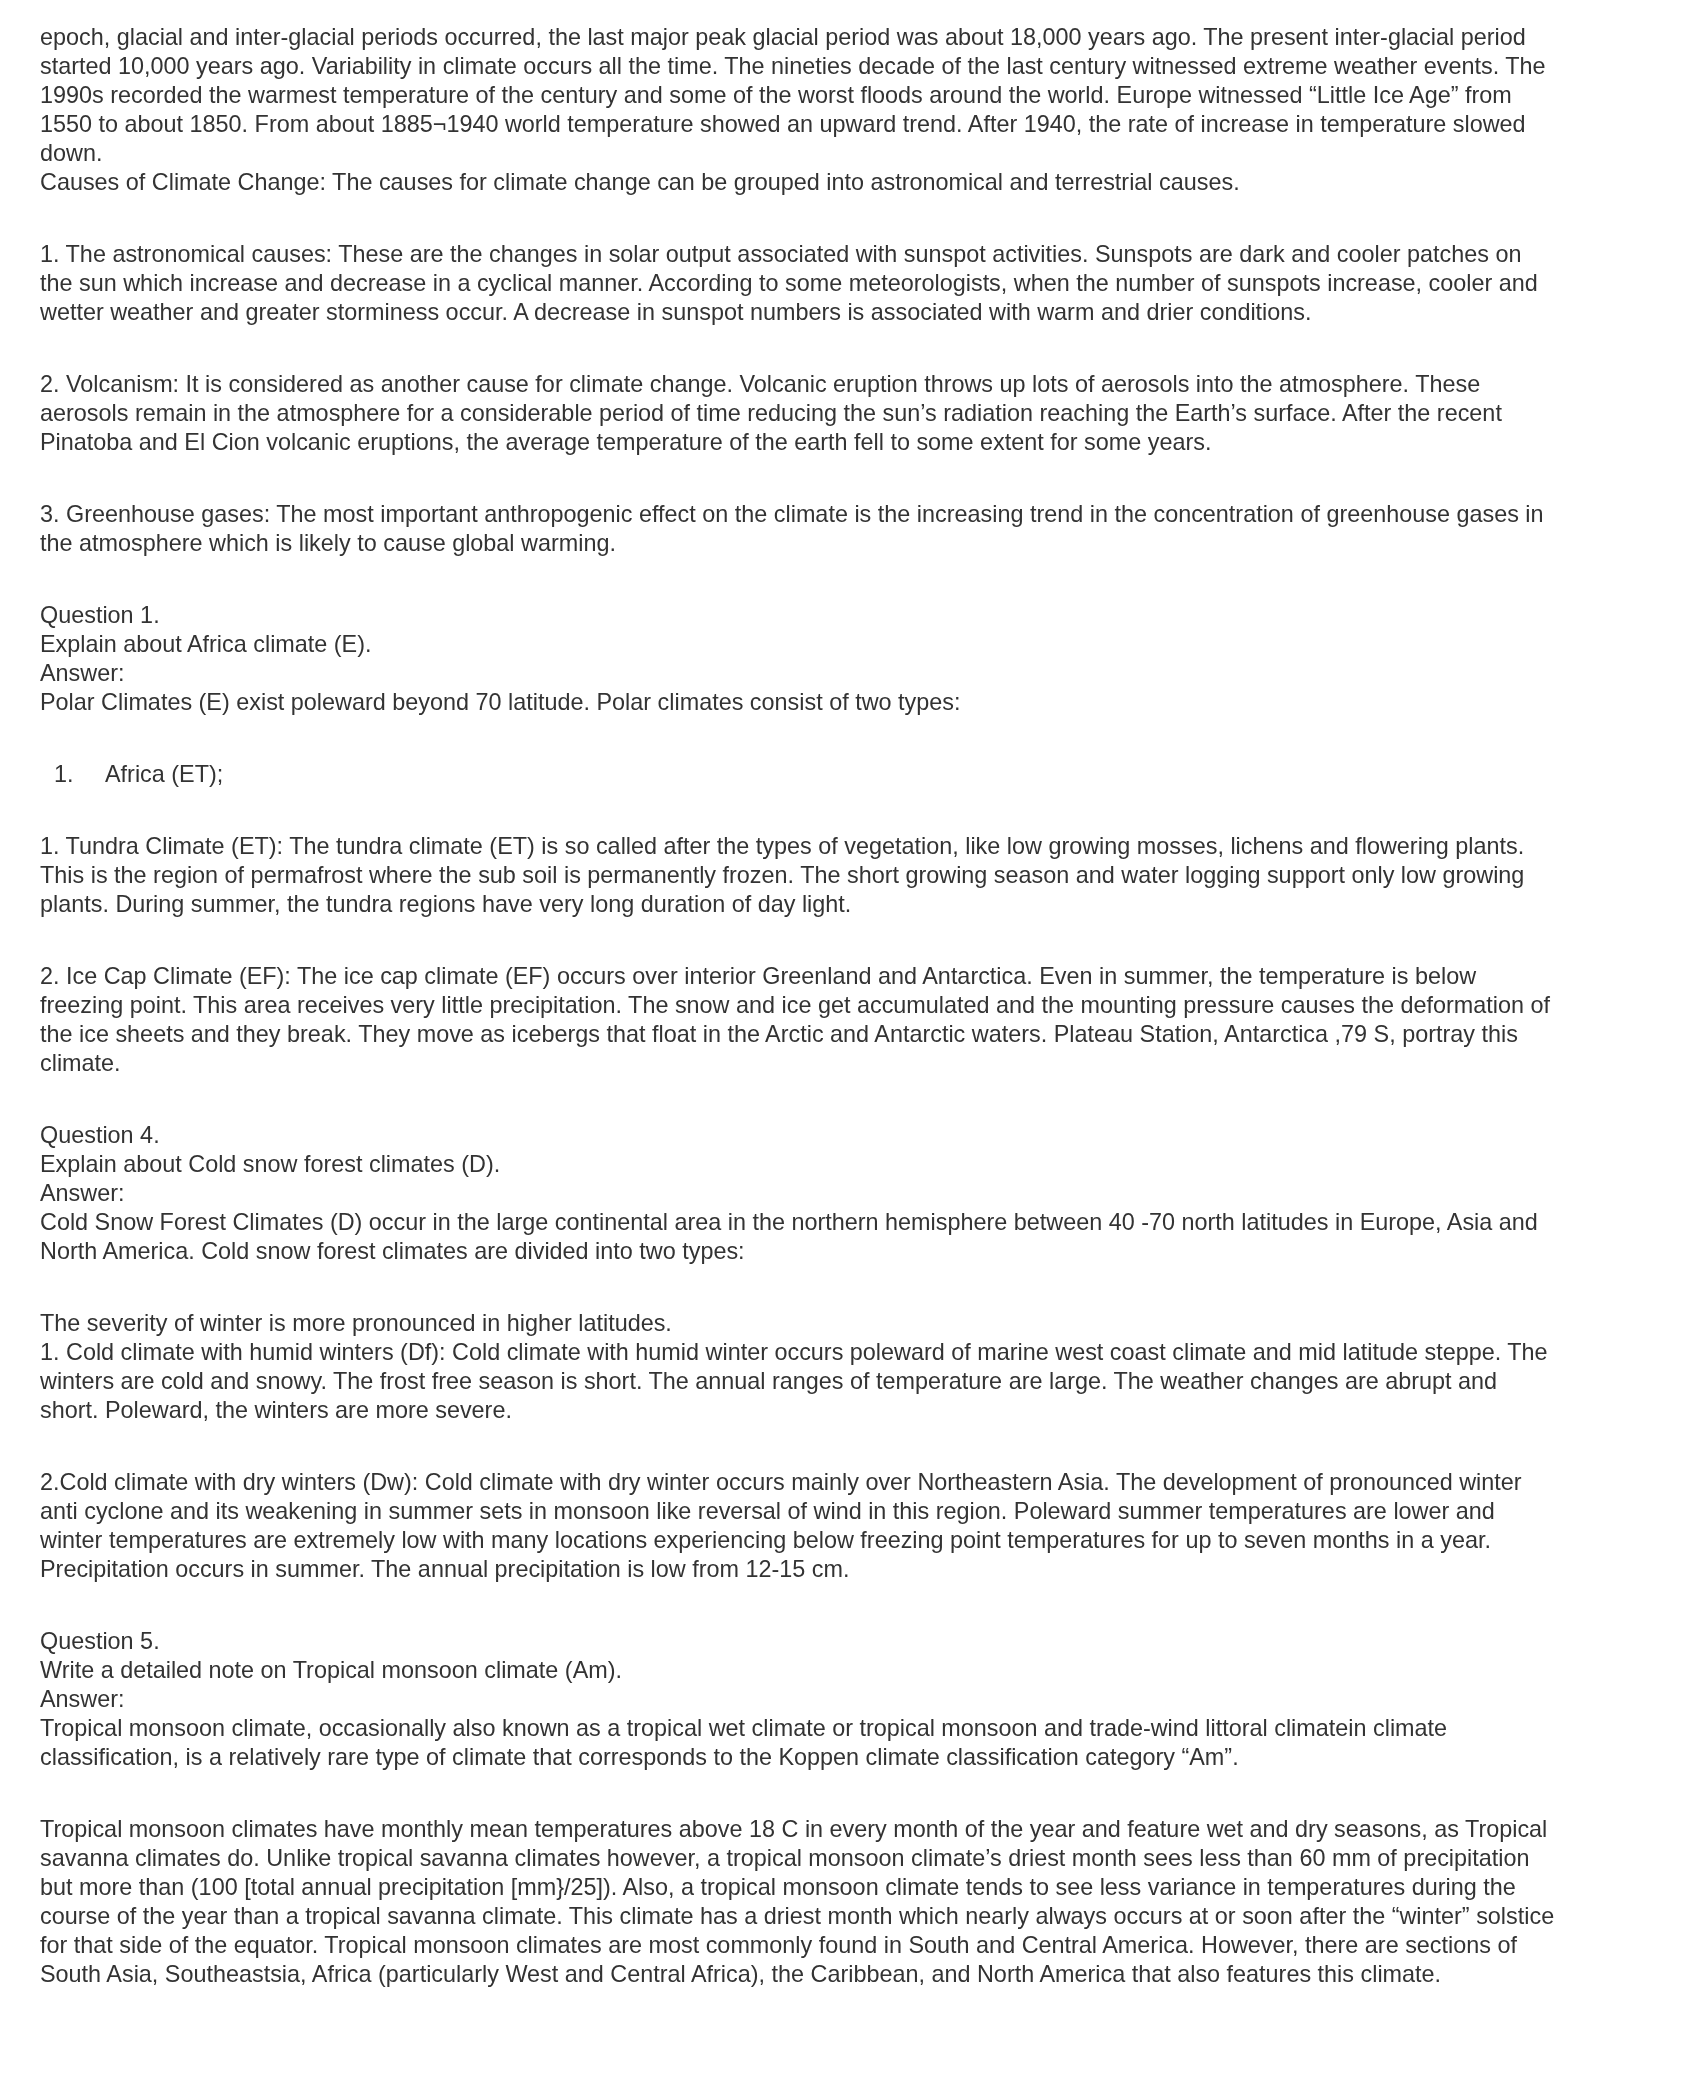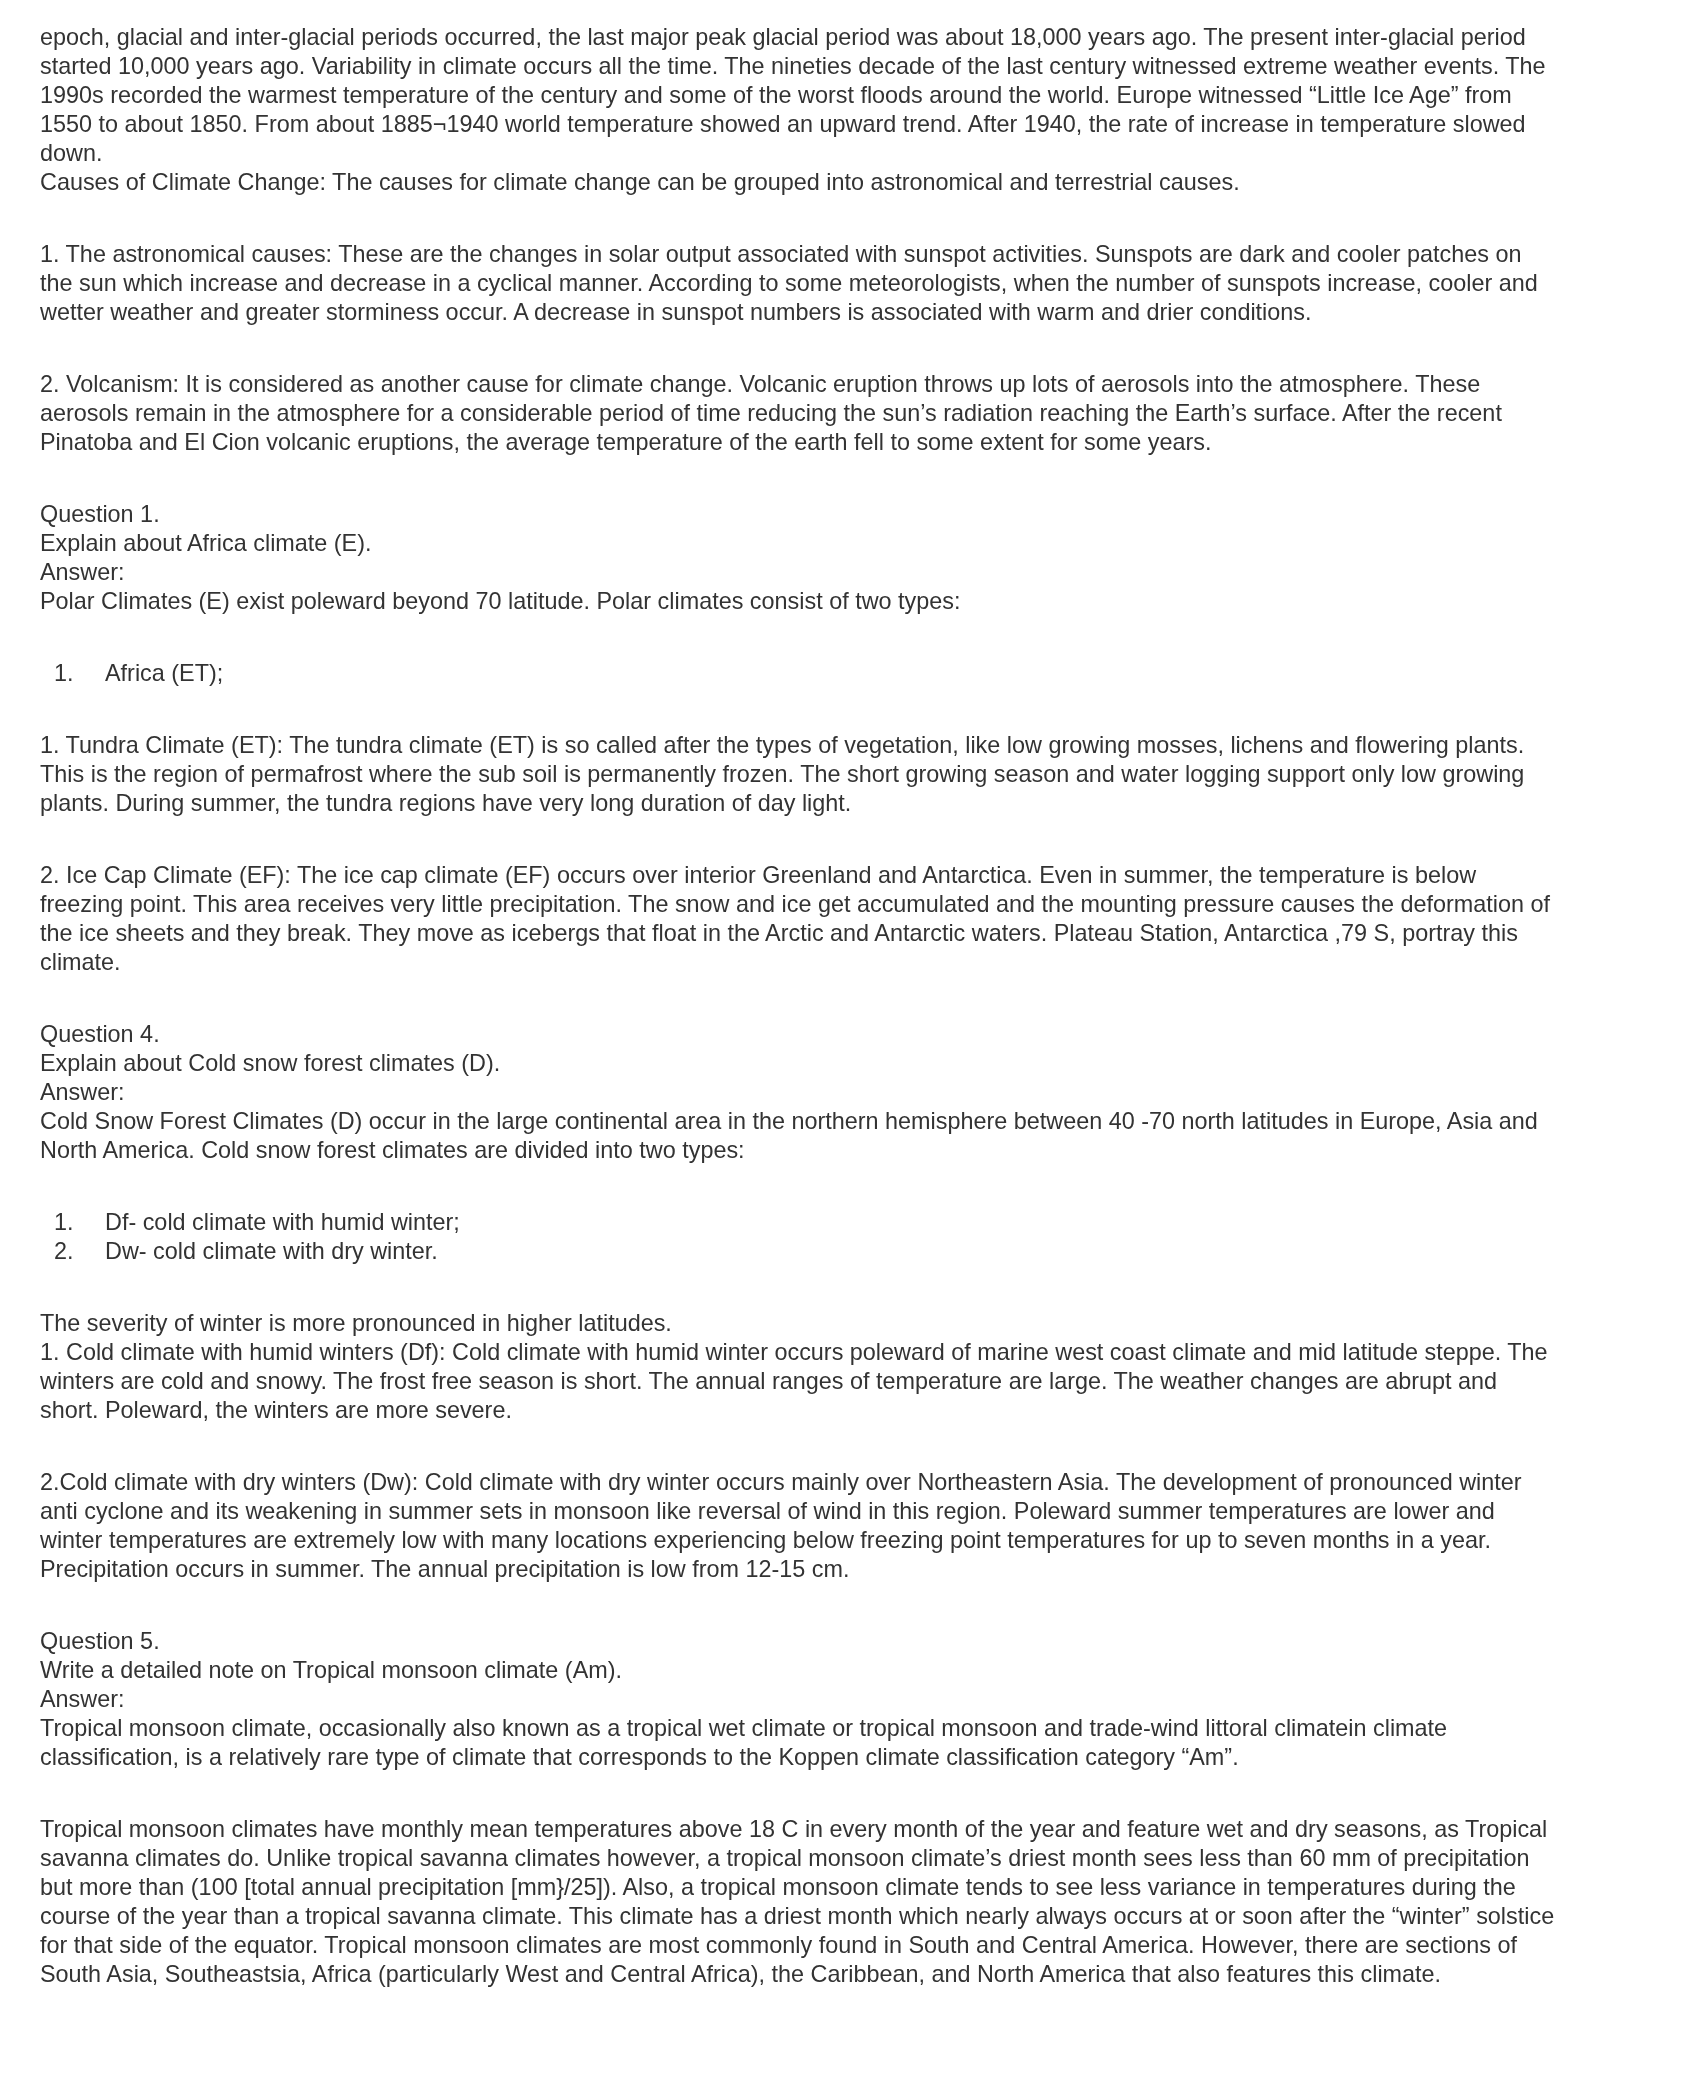--- a/index.html
+++ b/index.html
@@ -42,29 +42,26 @@
   }
 </style>
 </head>
 <body>
 
 <div class="page">
   <div>
       <p class="block"><span class="line">epoch, glacial and inter-glacial periods occurred, the last major peak glacial period was about 18,000 years ago. The present inter-glacial period</span><br><span class="line">started 10,000 years ago. Variability in climate occurs all the time. The nineties decade of the last century witnessed extreme weather events. The</span><br><span class="line">1990s recorded the warmest temperature of the century and some of the worst floods around the world. Europe witnessed “Little Ice Age” from</span><br><span class="line">1550 to about 1850. From about 1885¬1940 world temperature showed an upward trend. After 1940, the rate of increase in temperature slowed</span><br><span class="line">down.</span><br><span class="line">Causes of Climate Change: The causes for climate change can be grouped into astronomical and terrestrial causes.</span></p>
       <p class="block"><span class="line">1. The astronomical causes: These are the changes in solar output associated with sunspot activities. Sunspots are dark and cooler patches on</span><br><span class="line">the sun which increase and decrease in a cyclical manner. According to some meteorologists, when the number of sunspots increase, cooler and</span><br><span class="line">wetter weather and greater storminess occur. A decrease in sunspot numbers is associated with warm and drier conditions.</span></p>
       <p class="block"><span class="line">2. Volcanism: It is considered as another cause for climate change. Volcanic eruption throws up lots of aerosols into the atmosphere. These</span><br><span class="line">aerosols remain in the atmosphere for a considerable period of time reducing the sun’s radiation reaching the Earth’s surface. After the recent</span><br><span class="line">Pinatoba and El Cion volcanic eruptions, the average temperature of the earth fell to some extent for some years.</span></p>
+      <p class="block"><span class="line">3. Greenhouse gases: The most important anthropogenic effect on the climate is the increasing trend in the concentration of greenhouse gases in</span><br><span class="line">the atmosphere which is likely to cause global warming.</span></p>
       <p class="block"><span class="line">Question 1.</span><br><span class="line">Explain about Africa climate (E).</span><br><span class="line">Answer:</span><br><span class="line">Polar Climates (E) exist poleward beyond 70 latitude. Polar climates consist of two types:</span></p>
       <div class="block">
         <div class="list-row"><span class="li-marker">1.</span><span class="li-text">Africa (ET);</span></div>
       </div>
       <p class="block"><span class="line">1. Tundra Climate (ET): The tundra climate (ET) is so called after the types of vegetation, like low growing mosses, lichens and flowering plants.</span><br><span class="line">This is the region of permafrost where the sub soil is permanently frozen. The short growing season and water logging support only low growing</span><br><span class="line">plants. During summer, the tundra regions have very long duration of day light.</span></p>
       <p class="block"><span class="line">2. Ice Cap Climate (EF): The ice cap climate (EF) occurs over interior Greenland and Antarctica. Even in summer, the temperature is below</span><br><span class="line">freezing point. This area receives very little precipitation. The snow and ice get accumulated and the mounting pressure causes the deformation of</span><br><span class="line">the ice sheets and they break. They move as icebergs that float in the Arctic and Antarctic waters. Plateau Station, Antarctica ,79 S, portray this</span><br><span class="line">climate.</span></p>
       <p class="block"><span class="line">Question 4.</span><br><span class="line">Explain about Cold snow forest climates (D).</span><br><span class="line">Answer:</span><br><span class="line">Cold Snow Forest Climates (D) occur in the large continental area in the northern hemisphere between 40 -70 north latitudes in Europe, Asia and</span><br><span class="line">North America. Cold snow forest climates are divided into two types:</span></p>
-      <div class="block">
-        <div class="list-row"><span class="li-marker">1.</span><span class="li-text">Df- cold climate with humid winter;</span></div>
-        <div class="list-row"><span class="li-marker">2.</span><span class="li-text">Dw- cold climate with dry winter.</span></div>
-      </div>
       <p class="block"><span class="line">The severity of winter is more pronounced in higher latitudes.</span><br><span class="line">1. Cold climate with humid winters (Df): Cold climate with humid winter occurs poleward of marine west coast climate and mid latitude steppe. The</span><br><span class="line">winters are cold and snowy. The frost free season is short. The annual ranges of temperature are large. The weather changes are abrupt and</span><br><span class="line">short. Poleward, the winters are more severe.</span></p>
       <p class="block"><span class="line">2.Cold climate with dry winters (Dw): Cold climate with dry winter occurs mainly over Northeastern Asia. The development of pronounced winter</span><br><span class="line">anti cyclone and its weakening in summer sets in monsoon like reversal of wind in this region. Poleward summer temperatures are lower and</span><br><span class="line">winter temperatures are extremely low with many locations experiencing below freezing point temperatures for up to seven months in a year.</span><br><span class="line">Precipitation occurs in summer. The annual precipitation is low from 12-15 cm.</span></p>
       <p class="block"><span class="line">Question 5.</span><br><span class="line">Write a detailed note on Tropical monsoon climate (Am).</span><br><span class="line">Answer:</span><br><span class="line">Tropical monsoon climate, occasionally also known as a tropical wet climate or tropical monsoon and trade-wind littoral climatein climate</span><br><span class="line">classification, is a relatively rare type of climate that corresponds to the Koppen climate classification category “Am”.</span></p>
       <p class="block"><span class="line">Tropical monsoon climates have monthly mean temperatures above 18 C in every month of the year and feature wet and dry seasons, as Tropical</span><br><span class="line">savanna climates do. Unlike tropical savanna climates however, a tropical monsoon climate’s driest month sees less than 60 mm of precipitation</span><br><span class="line">but more than (100 [total annual precipitation [mm}/25]). Also, a tropical monsoon climate tends to see less variance in temperatures during the</span><br><span class="line">course of the year than a tropical savanna climate. This climate has a driest month which nearly always occurs at or soon after the “winter” solstice</span><br><span class="line">for that side of the equator. Tropical monsoon climates are most commonly found in South and Central America. However, there are sections of</span><br><span class="line">South Asia, Southeastsia, Africa (particularly West and Central Africa), the Caribbean, and North America that also features this climate.</span></p>
     </div>
 </div>
 
 </body></html>

